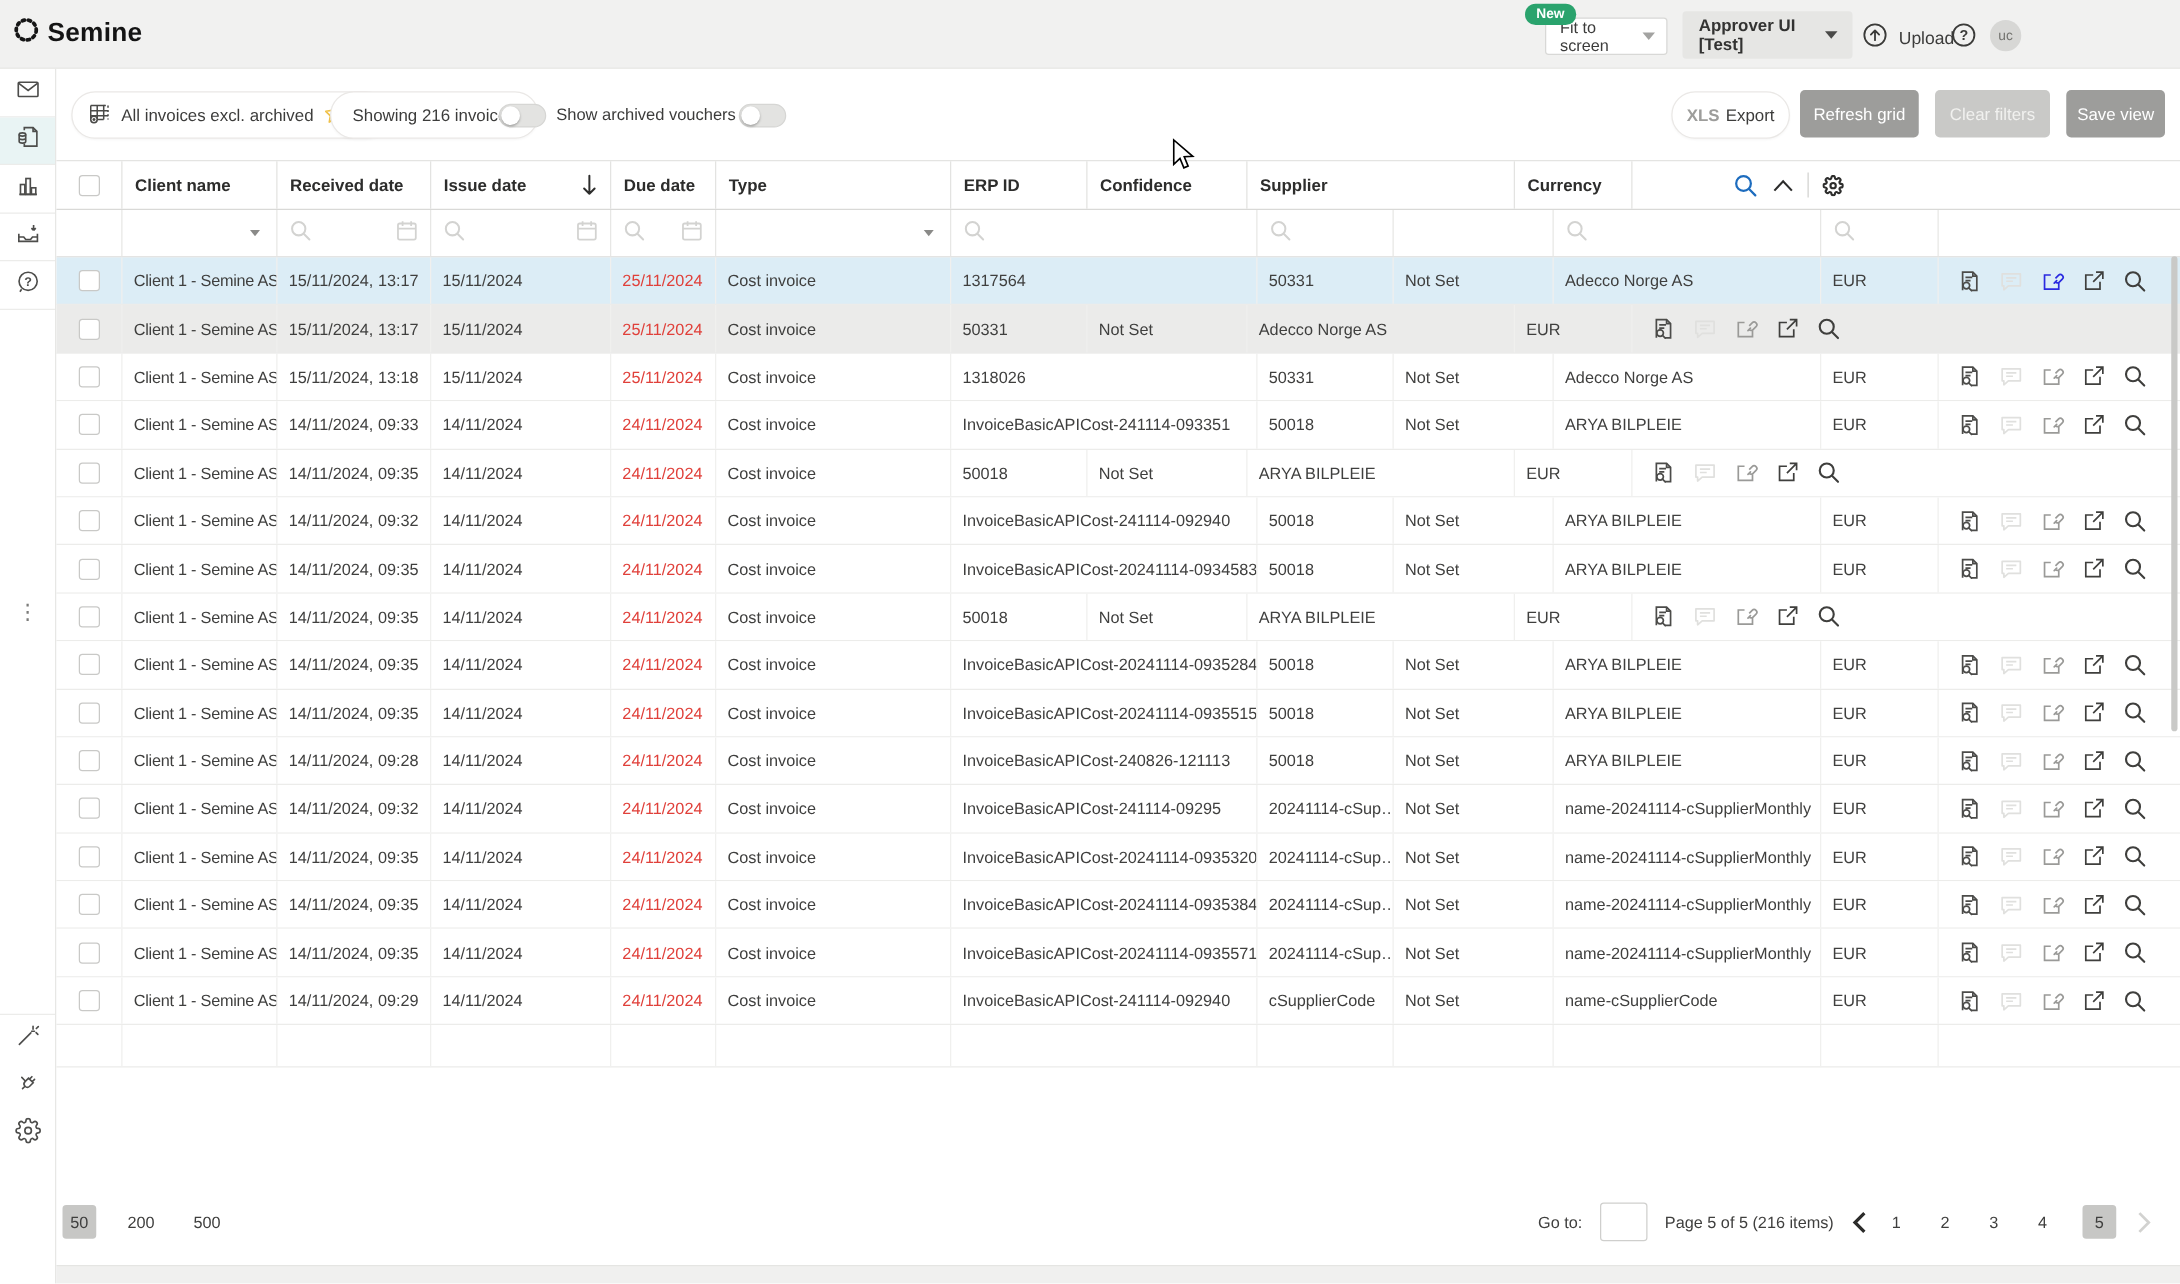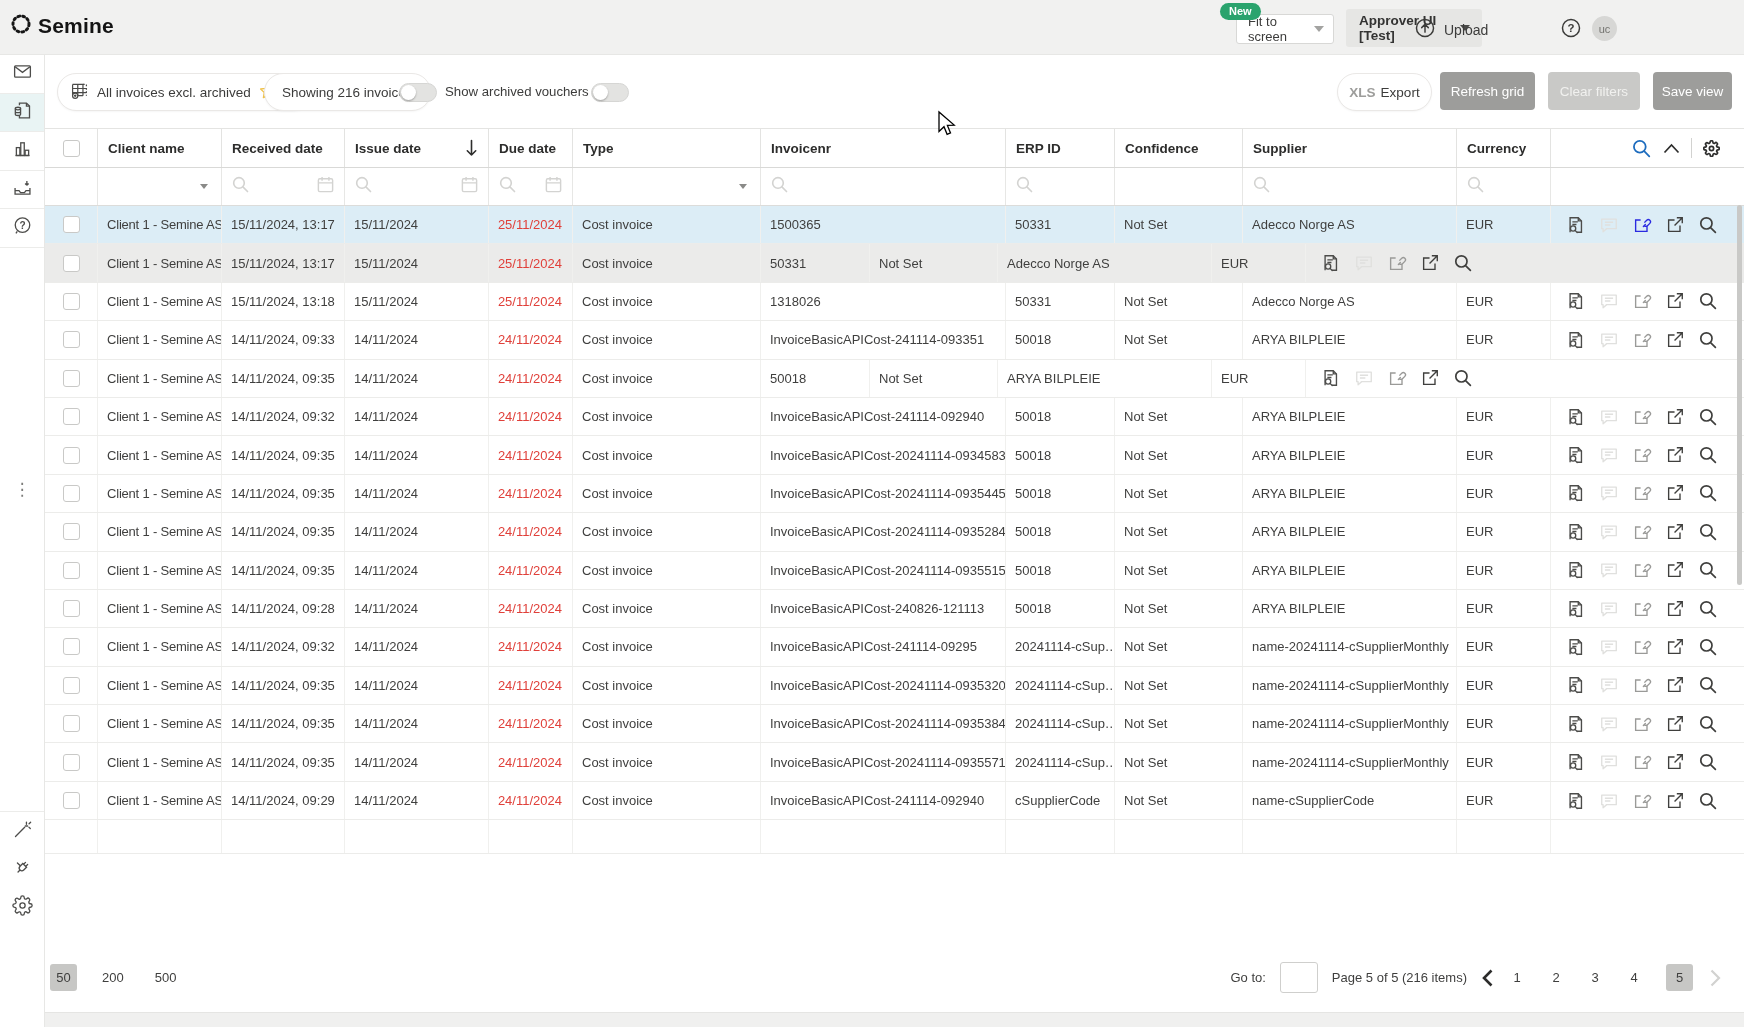--- a/index.html
+++ b/index.html
@@ -9,21 +9,21 @@
 
   
   .topbar{position:absolute;left:0;top:0;width:1744px;height:55px;background:#f1f1f0;border-bottom:1px solid #e7e7e5;z-index:5;}
   .brand{position:absolute;left:10px;top:13px;display:flex;align-items:center;gap:6px;}
   .brand-text{font-size:21px;font-weight:700;color:#141414;letter-spacing:.2px;}
   .new-badge{position:absolute;left:1220px;top:3px;height:17px;line-height:17px;padding:0 9px;background:#2aa36d;color:#fff;font-size:11px;font-weight:700;border-radius:9px;z-index:7;}
   .fit-box{position:absolute;left:1236px;top:14px;width:98px;height:30px;background:#fff;border:1px solid #d8d8d6;border-radius:3px;display:flex;align-items:center;padding:0 9px 0 11px;font-size:13px;color:#3c3c3b;}
   .caret{width:0;height:0;border-left:5px solid transparent;border-right:5px solid transparent;border-top:6px solid #a3a3a1;margin-left:auto;}
   .approver{position:absolute;left:1346px;top:9px;width:136px;height:38px;background:#e6e6e4;border-radius:3px;display:flex;align-items:center;padding:0 12px 0 13px;font-size:13.5px;font-weight:700;color:#333332;}
   .approver .caret{border-top-color:#4a4a48;}
-  .upload{position:absolute;left:1414px;top:17px;display:flex;align-items:center;gap:8px;font-size:14px;color:#3c3c3b;cursor:default;}
+  .upload{position:absolute;left:1489px;top:17px;display:flex;align-items:center;gap:8px;font-size:14px;color:#3c3c3b;cursor:default;}
   .help-btn{position:absolute;left:1560px;top:17px;}
   .avatar{position:absolute;left:1592px;top:16px;width:25px;height:25px;border-radius:50%;background:#d7d7d5;color:#73736f;font-size:11px;display:flex;align-items:center;justify-content:center;}
 
   
   .sidebar{position:absolute;left:0;top:55px;width:45px;height:972px;background:#fff;border-right:1px solid #e7e7e5;z-index:4;}
   .snav{display:flex;flex-direction:column;}
   .sitem{height:38.5px;display:flex;align-items:center;justify-content:center;border-bottom:1px solid #ececea;color:#4d4d4b;}
   .sitem.active{background:#e9f4f4;}
   .sdots{position:absolute;left:0;top:420px;width:44px;height:28px;display:flex;align-items:center;justify-content:center;color:#7c7c7a;font-size:17px;letter-spacing:0;line-height:9px;}
   .sbottom{position:absolute;left:0;top:756px;width:44px;border-top:1px solid #ececea;}
@@ -246,23 +246,20 @@
               <path d="M6.5 2.5v14.5M6.5 17l-4.2-4.2M6.5 17l4.2-4.2"></path>
             </svg>
           </span>
         </div>
         <div class="hcell" style="width: 84px;">
           <span>Due date</span>
         </div>
         <div class="hcell" style="width: 188px;">
           <span>Type</span>
         </div>
-        <div class="hcell" style="width: 245px;">
-          <span>Invoicenr</span>
-        </div>
         <div class="hcell" style="width: 109px;">
           <span>ERP ID</span>
         </div>
         <div class="hcell" style="width: 128px;">
           <span>Confidence</span>
         </div>
         <div class="hcell" style="width: 214px;">
           <span>Supplier</span>
         </div>
         <div class="hcell" style="width: 94px;">
@@ -357,21 +354,21 @@
     <div id="g-body">
         <div class="grow selected">
           <div class="gcell c-select" style="width: 53px;">
             <span class="cb"></span>
           </div>
           <div class="gcell c-client" style="width: 124px;">Client 1 - Semine AS</div>
           <div class="gcell c-received" style="width: 123px;">15/11/2024, 13:17</div>
           <div class="gcell c-issue" style="width: 144px;">15/11/2024</div>
           <div class="gcell c-due" style="width: 84px;">25/11/2024</div>
           <div class="gcell c-type" style="width: 188px;">Cost invoice</div>
-          <div class="gcell c-invoicenr" style="width: 245px;">1500365</div>
+          <div class="gcell c-invoicenr" style="width: 245px;">1317564</div>
           <div class="gcell c-erp" style="width: 109px;">50331</div>
           <div class="gcell c-confidence" style="width: 128px;">Not Set</div>
           <div class="gcell c-supplier" style="width: 214px;">Adecco Norge AS</div>
           <div class="gcell c-currency" style="width: 94px;">EUR</div>
           <div class="gcell c-actions" style="width: 193px;">
             <span class="aico doc">
               <svg width="20" height="20" viewBox="0 0 22 22" fill="none" stroke="currentColor" stroke-width="1.5">
                 <path d="M4.5 19V3h9L17 6.5V19h-5"></path>
                 <path d="M13.5 3v3.5H17"></path>
                 <path d="M7 7.5h6M7 10.5h4.5"></path>
@@ -712,21 +709,20 @@
         </div>
         <div class="grow">
           <div class="gcell c-select" style="width: 53px;">
             <span class="cb"></span>
           </div>
           <div class="gcell c-client" style="width: 124px;">Client 1 - Semine AS</div>
           <div class="gcell c-received" style="width: 123px;">14/11/2024, 09:35</div>
           <div class="gcell c-issue" style="width: 144px;">14/11/2024</div>
           <div class="gcell c-due" style="width: 84px;">24/11/2024</div>
           <div class="gcell c-type" style="width: 188px;">Cost invoice</div>
-          <div class="gcell c-invoicenr" style="width: 245px;">InvoiceBasicAPICost-20241114-0935445</div>
           <div class="gcell c-erp" style="width: 109px;">50018</div>
           <div class="gcell c-confidence" style="width: 128px;">Not Set</div>
           <div class="gcell c-supplier" style="width: 214px;">ARYA BILPLEIE</div>
           <div class="gcell c-currency" style="width: 94px;">EUR</div>
           <div class="gcell c-actions" style="width: 193px;">
             <span class="aico doc">
               <svg width="20" height="20" viewBox="0 0 22 22" fill="none" stroke="currentColor" stroke-width="1.5">
                 <path d="M4.5 19V3h9L17 6.5V19h-5"></path>
                 <path d="M13.5 3v3.5H17"></path>
                 <path d="M7 7.5h6M7 10.5h4.5"></path>

